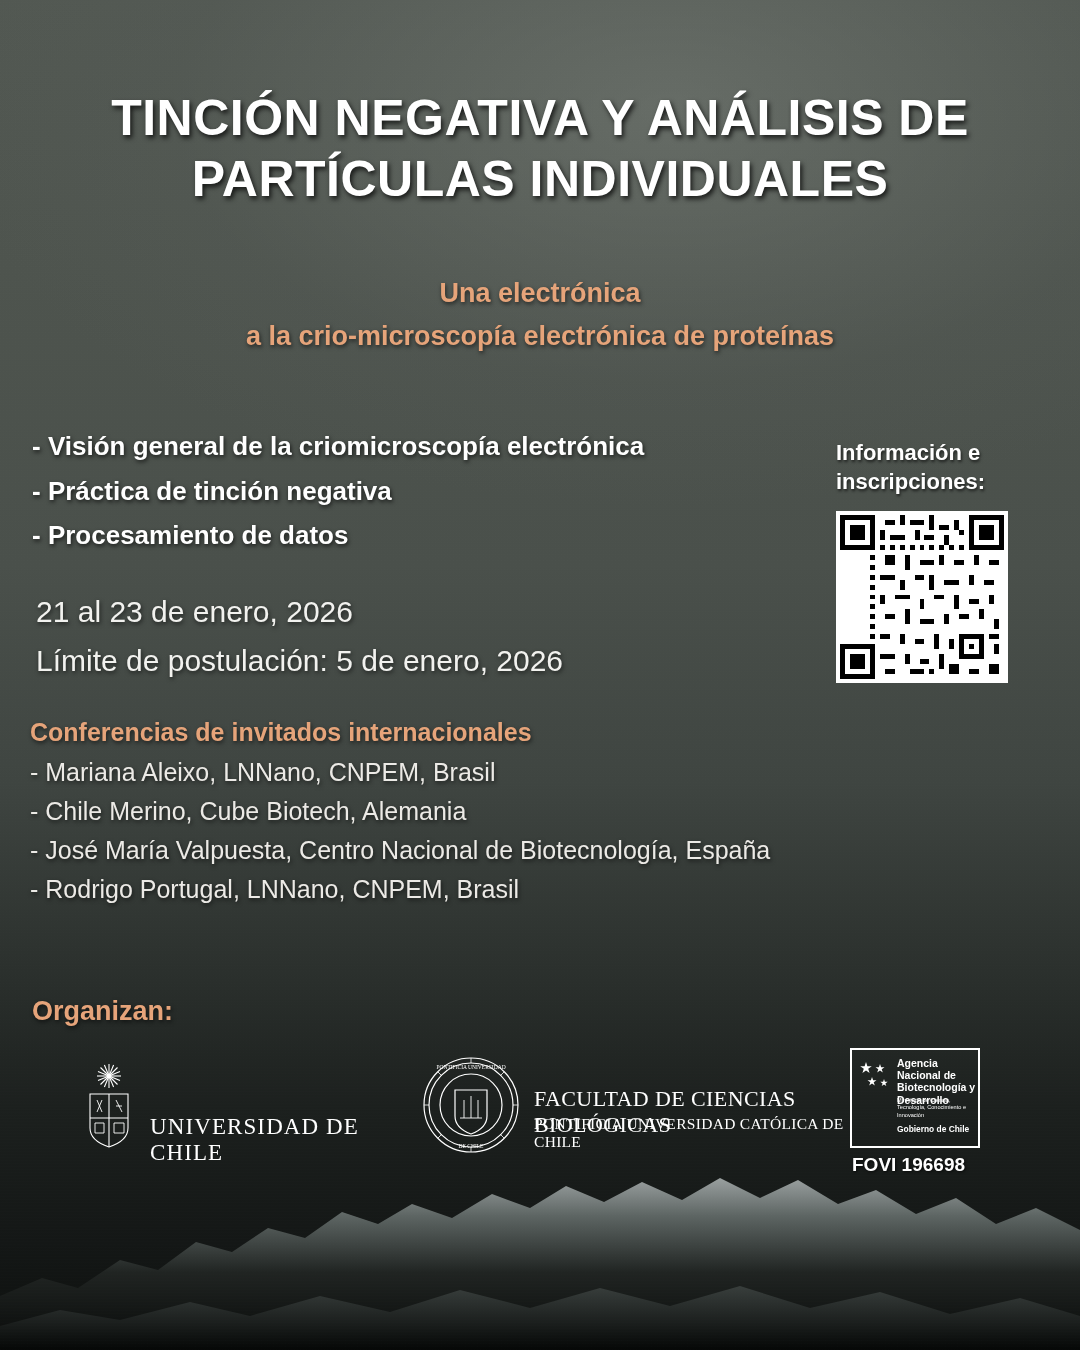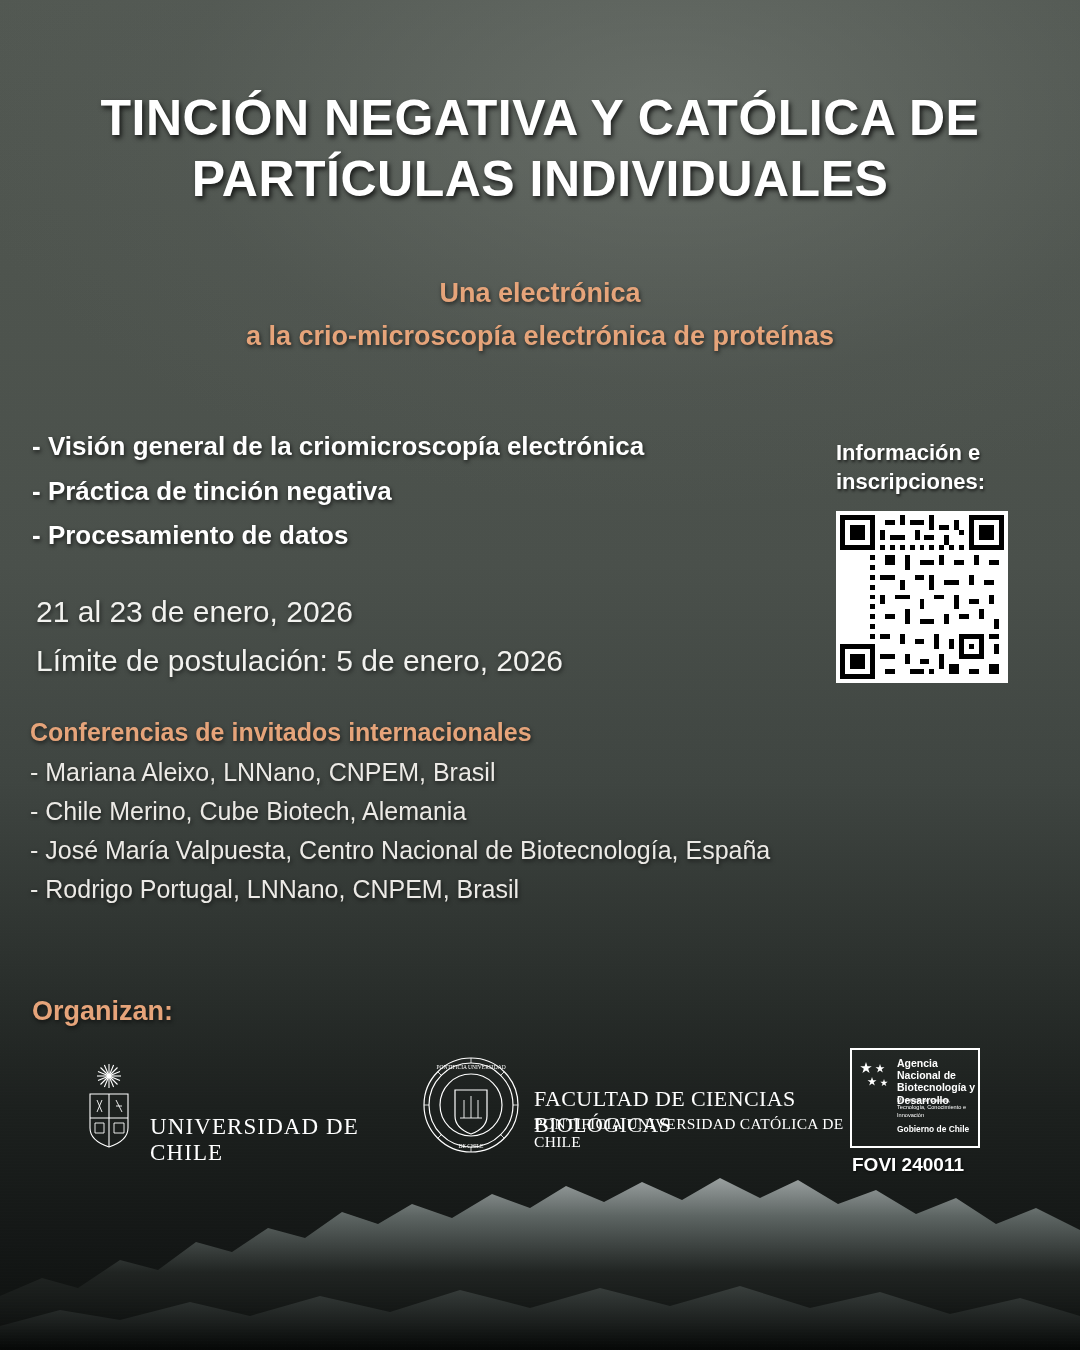--- a/index.html
+++ b/index.html
@@ -255,21 +255,21 @@
     </defs>
     <path d="M0,176 L42,158 L78,168 L120,140 L158,150 L196,122 L232,132 L268,108 L305,118 L342,92 L378,104 L412,84 L452,98 L492,74 L530,88 L566,66 L604,82 L642,62 L682,80 L720,58 L760,78 L798,60 L838,84 L876,70 L916,94 L956,78 L996,104 L1036,88 L1080,110 L1080,230 L0,230 Z" fill="url(#mtnGrad)"></path>
     <path d="M0,206 L60,190 L120,200 L190,182 L250,196 L320,176 L390,192 L460,170 L530,188 L600,168 L670,186 L740,166 L810,188 L880,172 L950,194 L1020,178 L1080,196 L1080,230 L0,230 Z" fill="url(#mtnGrad2)" opacity="0.95"></path>
   </svg>
 
   <div id="grain"></div>
 
   <div class="content">
 
     <div id="title-block">
-      <div class="title-line">TINCIÓN NEGATIVA Y CATÓLICA DE</div>
+      <div class="title-line">TINCIÓN NEGATIVA Y ANÁLISIS DE</div>
       <div class="title-line">PARTÍCULAS INDIVIDUALES</div>
     </div>
 
     <div id="subtitle-block">
       <div class="subtitle-line">Una electrónica</div>
       <div class="subtitle-line">a la crio-microscopía electrónica de proteínas</div>
     </div>
 
     <div id="topics">
       <div class="topic">- Visión general de la criomicroscopía electrónica</div>
@@ -472,18 +472,18 @@
               <polygon points="8,3 9.4,7.2 13.8,7.2 10.2,9.8 11.6,14 8,11.4 4.4,14 5.8,9.8 2.2,7.2 6.6,7.2"></polygon>
               <polygon points="22,5 23.1,8.3 26.5,8.3 23.7,10.3 24.8,13.6 22,11.6 19.2,13.6 20.3,10.3 17.5,8.3 20.9,8.3"></polygon>
               <polygon points="14,18 15.1,21.3 18.5,21.3 15.7,23.3 16.8,26.6 14,24.6 11.2,26.6 12.3,23.3 9.5,21.3 12.9,21.3"></polygon>
               <polygon points="26,20 26.9,22.7 29.7,22.7 27.4,24.4 28.3,27.1 26,25.4 23.7,27.1 24.6,24.4 22.3,22.7 25.1,22.7"></polygon>
             </g>
           </svg>
           <div class="a1">Agencia Nacional de Biotecnología y Desarrollo</div>
           <div class="a2">Ministerio de Ciencia, Tecnología, Conocimiento e Innovación</div>
           <div class="a3">Gobierno de Chile</div>
         </div>
-        <div id="fovi-code">FOVI 240011</div>
+        <div id="fovi-code">FOVI 196698</div>
       </div>
 
     </div>
   </div>
 </div>
 
 </body></html>

